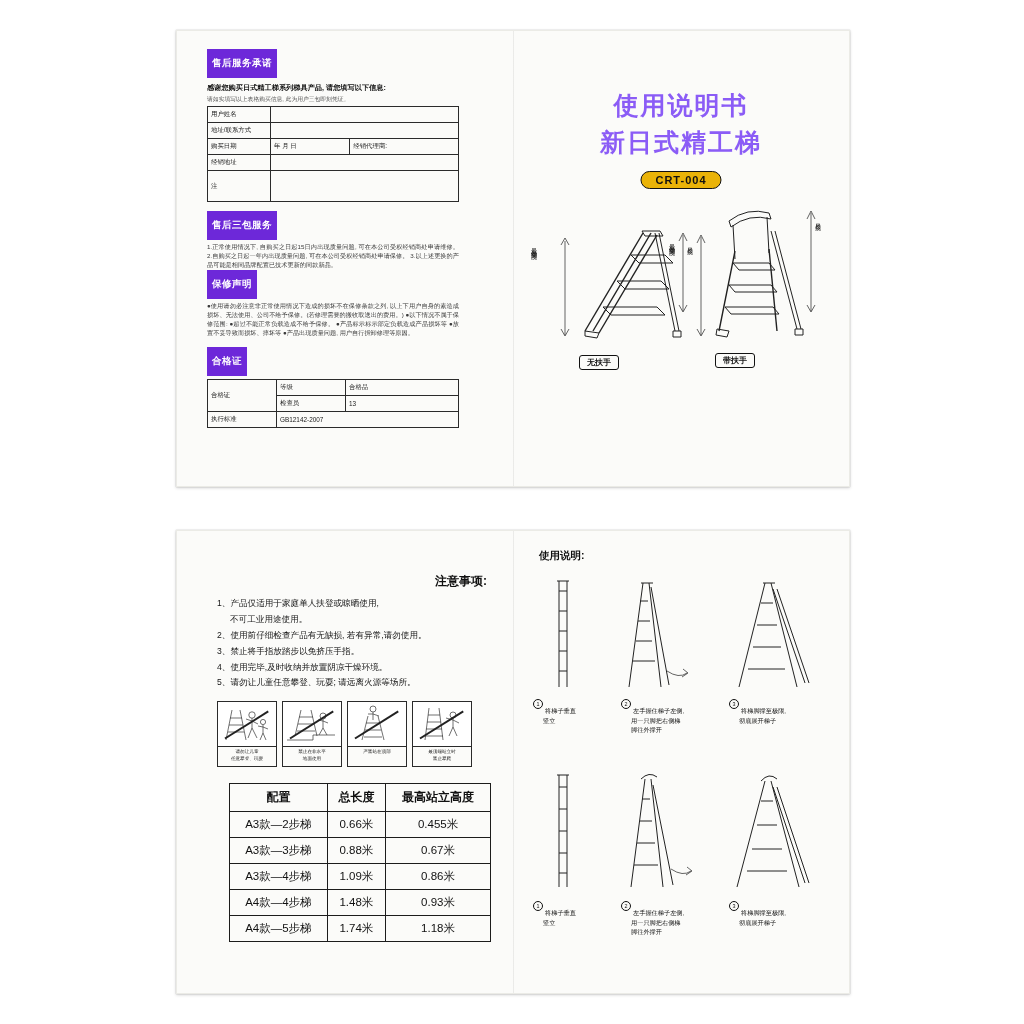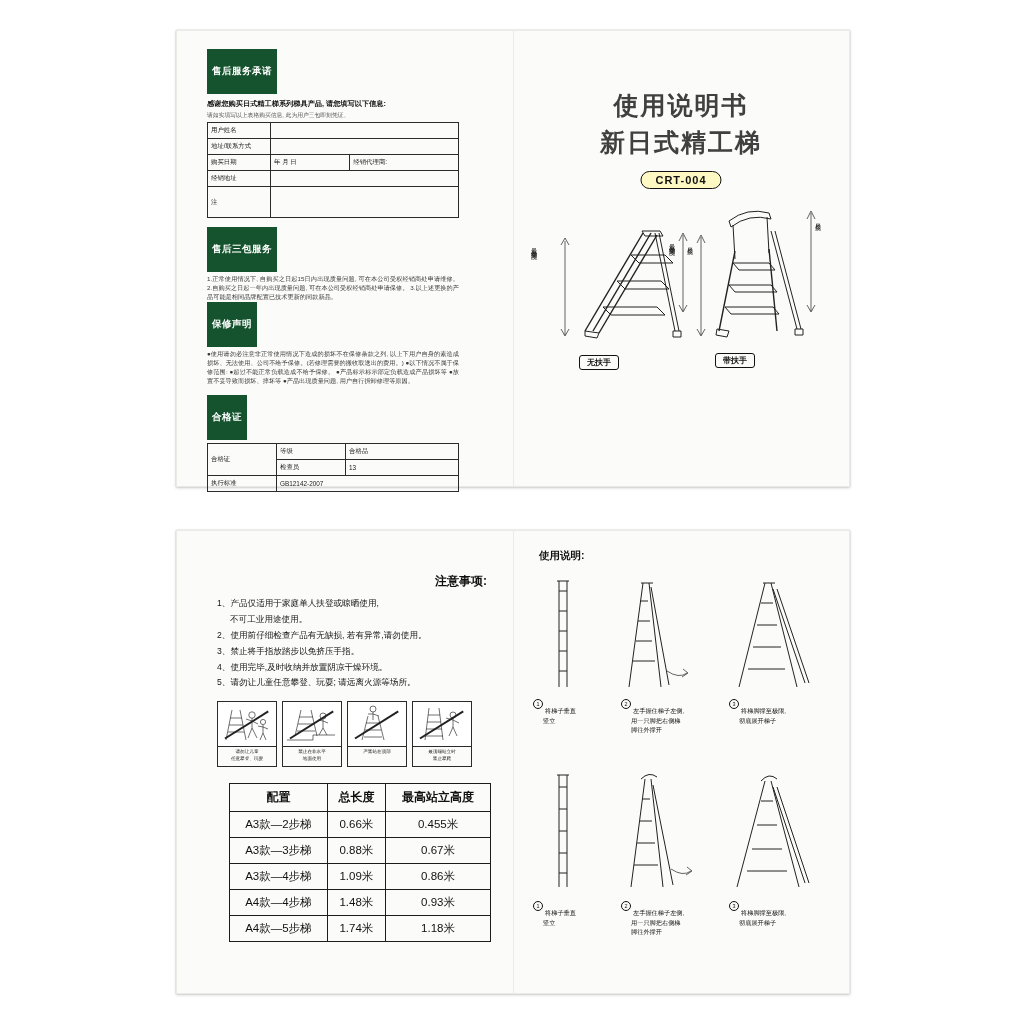--- a/index.html
+++ b/index.html
@@ -25,22 +25,22 @@
   .fold{
     position:absolute;top:0;bottom:0;width:1px;
     background:linear-gradient(to right,rgba(0,0,0,.10),rgba(0,0,0,.03));
   }
   .page-half{position:absolute;top:0;bottom:0;}
   .left-half{left:0;width:336px;}
   .right-half{left:336px;width:336px;}
 
   
   .sec-title{
-    background:#14532d;color:#fff;font-size:9.5px;font-weight:bold;
-    padding:16px 5px;display:inline-block;letter-spacing:.5px;
+    background:#6d28d9;color:#fff;font-size:9.5px;font-weight:bold;
+    padding:8px 5px;display:inline-block;letter-spacing:.5px;
   }
   .sec-bar{margin:0 0 3px 0;}
   .tiny{font-size:6.2px;line-height:1.45;color:#3b3b3b;text-align:justify;}
   .blk{position:absolute;}
 
   table.grid{border-collapse:collapse;width:100%;}
   table.grid td{
     border:1px solid #2b2b2b;font-size:6.4px;padding:2px 3px;
     height:11px;color:#1a1a1a;
   }
@@ -48,28 +48,28 @@
   
   #top-left-wrap{position:absolute;left:30px;top:18px;width:252px;}
   #thanks{font-size:7.2px;font-weight:bold;margin:5px 0 2px;color:#111;}
   #thanks-sub{font-size:5.8px;color:#555;line-height:1.4;margin-bottom:3px;}
   .form-label{width:56px;}
   .cert-table td:first-child{width:62px;}
 
   
   #doc-title{
     position:absolute;left:0;right:0;top:58px;text-align:center;
-    font-size:25px;font-weight:bold;letter-spacing:2px;color:#404040;
+    font-size:25px;font-weight:bold;letter-spacing:2px;color:#8b5cf6;
     font-family:"DejaVu Sans","Liberation Sans",sans-serif;
   }
   #doc-title .l2{display:block;margin-top:4px;}
   #model-badge{
     position:absolute;left:50%;transform:translateX(-50%);top:140px;
     border:1.6px solid #111;border-radius:12px;padding:2px 14px;
-    font-size:11px;font-weight:bold;letter-spacing:1px;background:#fef9c3;
+    font-size:11px;font-weight:bold;letter-spacing:1px;background:#eab308;
   }
   .fig-cap{
     border:1.4px solid #111;border-radius:3px;padding:1px 7px;
     font-size:8px;font-weight:bold;background:#fbfbf9;display:inline-block;
   }
   .dimlabel{font-size:6.2px;color:#222;writing-mode:vertical-rl;letter-spacing:1px;}
 
   
   #notes-title{font-size:12px;font-weight:bold;margin-bottom:6px;text-align:right;}
   #notes-list{font-size:8.6px;line-height:1.85;color:#151515;}

